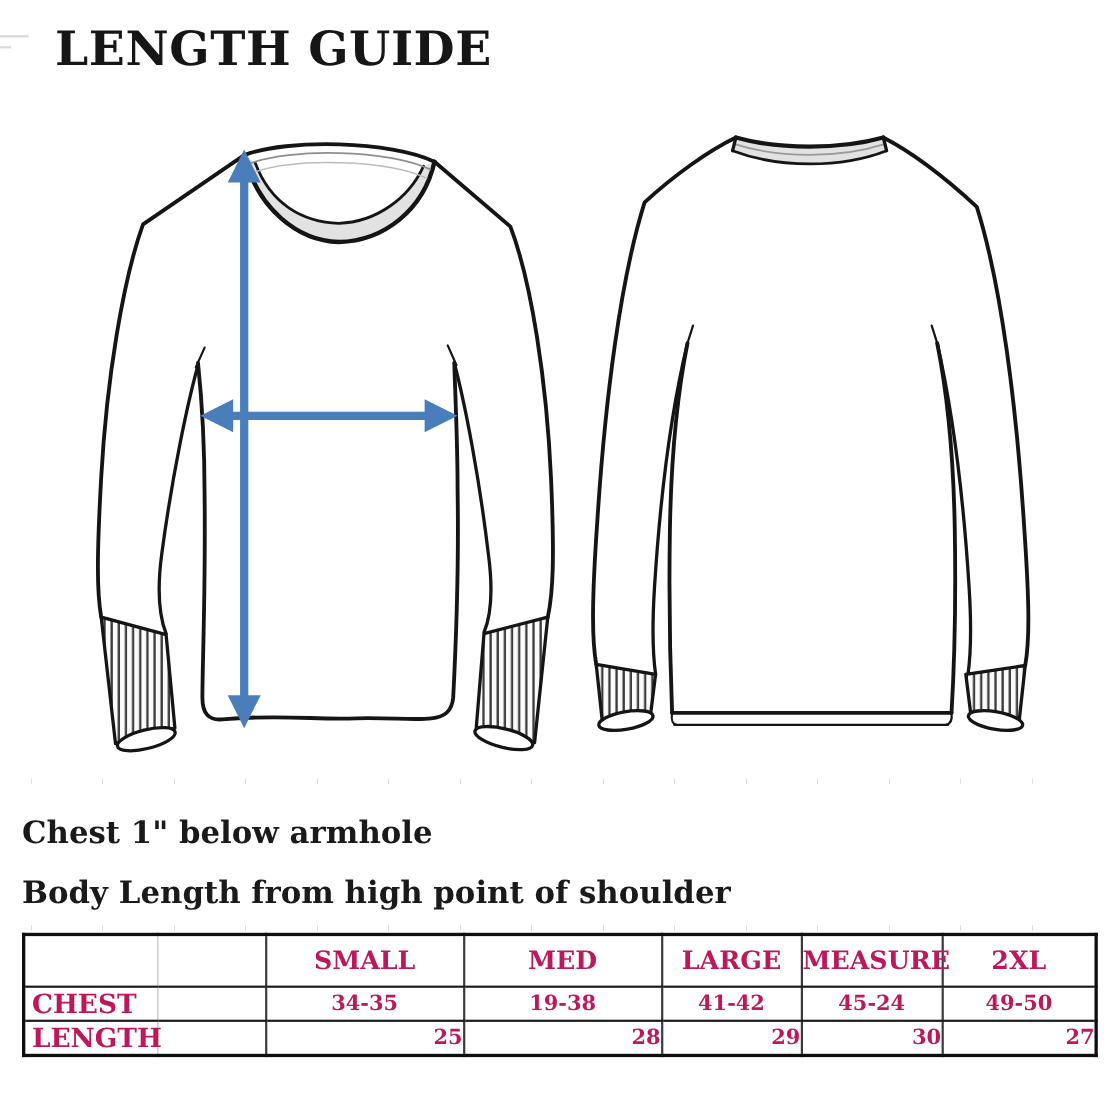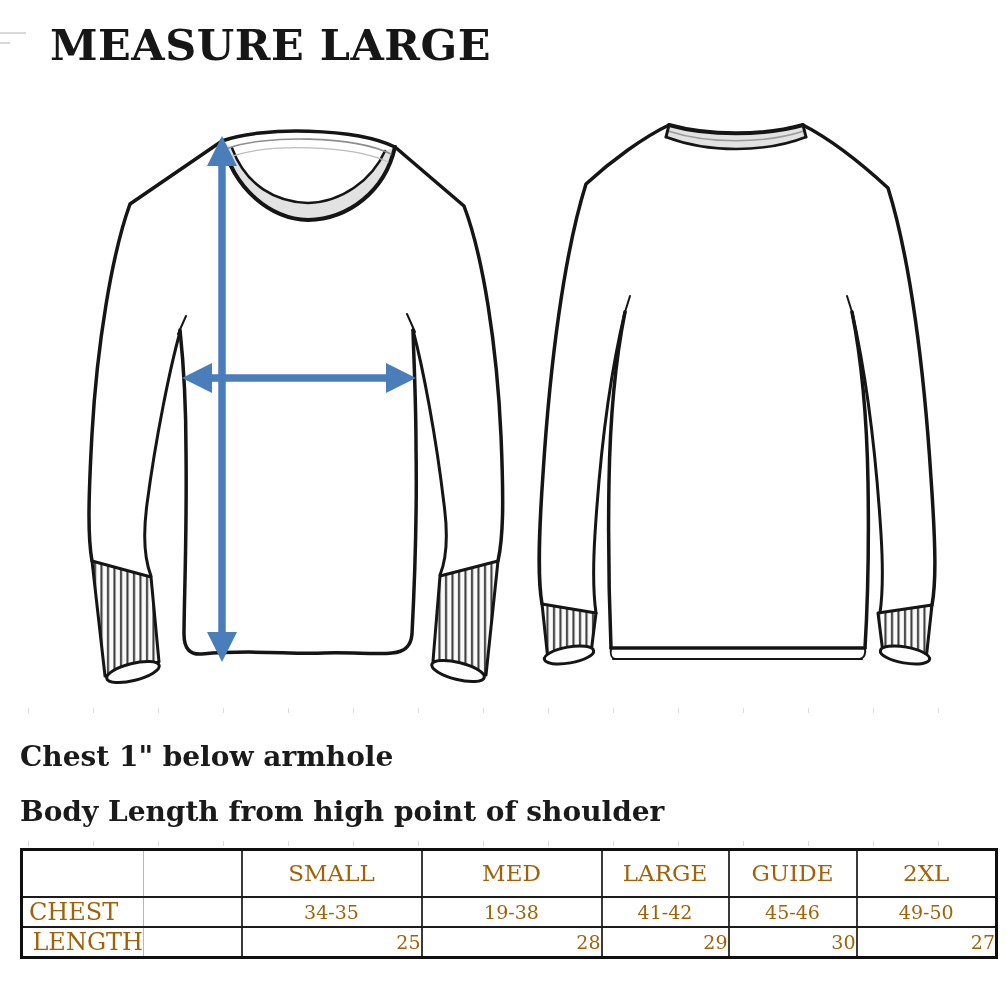--- a/index.html
+++ b/index.html
@@ -16,21 +16,21 @@
   .shirt-back  { position:absolute; left:512px; top:104px; }
   .note { position:absolute; left:20px; font-size:28px; font-weight:700; color:#1a1a1a; }
   .note-chest  { top:740px; }
   .note-length { top:795px;text-align:center; }
   .size-table {
     position:absolute; left:20px; top:848px; width:975px;
     border-collapse:collapse; table-layout:fixed;
     border:3px solid #0f0f0f;
   }
   .size-table th, .size-table td {
-    font-weight:400; color:#a16207; vertical-align:middle;
+    font-weight:700; color:#be185d; vertical-align:middle;
     border-bottom:2px solid #1c1c1c;
   }
   .size-table tr:last-child th, .size-table tr:last-child td { border-bottom:none;text-align:right; }
   .col-label-cell { border-right:1px solid #b8b8b8; font-size:24px; text-align:left; padding-left:6px; }
   .col-spacer-cell { border-right:2px solid #3a3a3a; }
   .val-cell { border-right:2px solid #3a3a3a; font-size:19px; text-align:center; }
   .val-cell:last-child { border-right:none; }
   .hdr-row th { height:47px; font-size:23px; }
   .data-row td { height:23px; }
   .gridline-ticks {
@@ -42,21 +42,21 @@
   .artifact { position:absolute; background:#d9d9d9; }
 </style>
 </head>
 <body>
 
 <div class="page">
 
   <div class="artifact" style="left:0;top:32px;width:26px;height:2px;"></div>
   <div class="artifact" style="left:0;top:42px;width:10px;height:2px;"></div>
 
-  <h1 class="title">MEASURE LARGE</h1>
+  <h1 class="title">LENGTH GUIDE</h1>
 
   <svg class="shirt-front" width="452" height="592" viewBox="0 0 452 592">
     <defs>
       <pattern id="ribF" patternUnits="userSpaceOnUse" width="6.5" height="9">
         <rect width="6.5" height="9" fill="#fafafa"></rect>
         <line x1="3" y1="0" x2="3" y2="9" stroke="#3c3c3c" stroke-width="2.1"></line>
       </pattern>
     </defs>
     <g stroke="#151515" fill="none" stroke-linecap="round" stroke-linejoin="round">
 
@@ -162,30 +162,30 @@
         <col style="width:128px">
         <col style="width:140px">
     </colgroup>
     <tbody>
         <tr class="hdr-row">
       <th class="col-label-cell"></th>
       <th class="col-spacer-cell"></th>
       <th class="val-cell">SMALL</th>
       <th class="val-cell">MED</th>
       <th class="val-cell">LARGE</th>
-      <th class="val-cell">GUIDE</th>
+      <th class="val-cell">MEASURE</th>
       <th class="val-cell">2XL</th>
     </tr>
     <tr class="data-row">
       <td class="col-label-cell">CHEST</td>
       <td class="col-spacer-cell"></td>
       <td class="val-cell">34-35</td>
       <td class="val-cell">19-38</td>
       <td class="val-cell">41-42</td>
-      <td class="val-cell">45-46</td>
+      <td class="val-cell">45-24</td>
       <td class="val-cell">49-50</td>
     </tr>
     <tr class="data-row">
       <td class="col-label-cell">LENGTH</td>
       <td class="col-spacer-cell"></td>
       <td class="val-cell">25</td>
       <td class="val-cell">28</td>
       <td class="val-cell">29</td>
       <td class="val-cell">30</td>
       <td class="val-cell">27</td>

